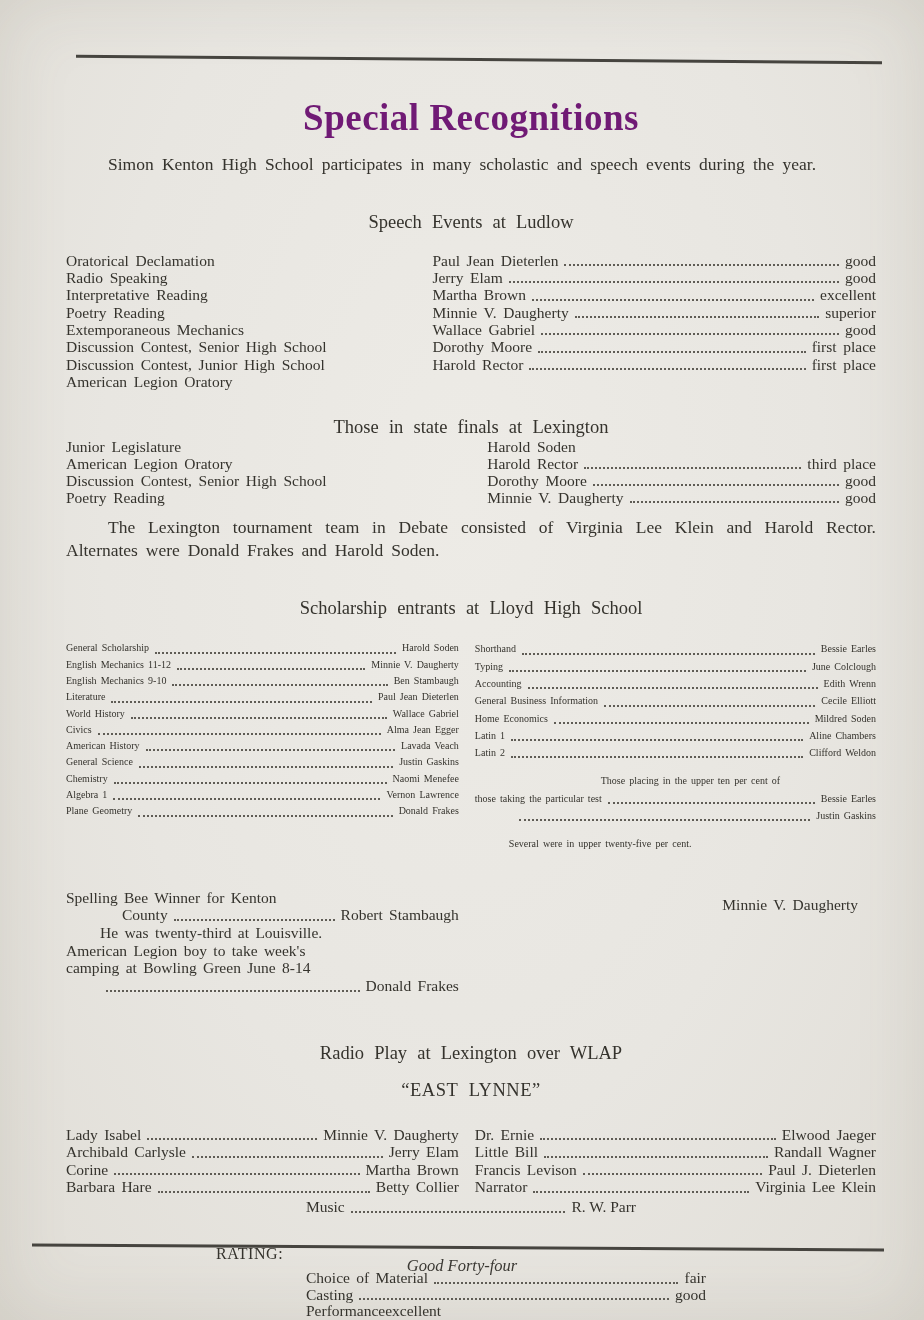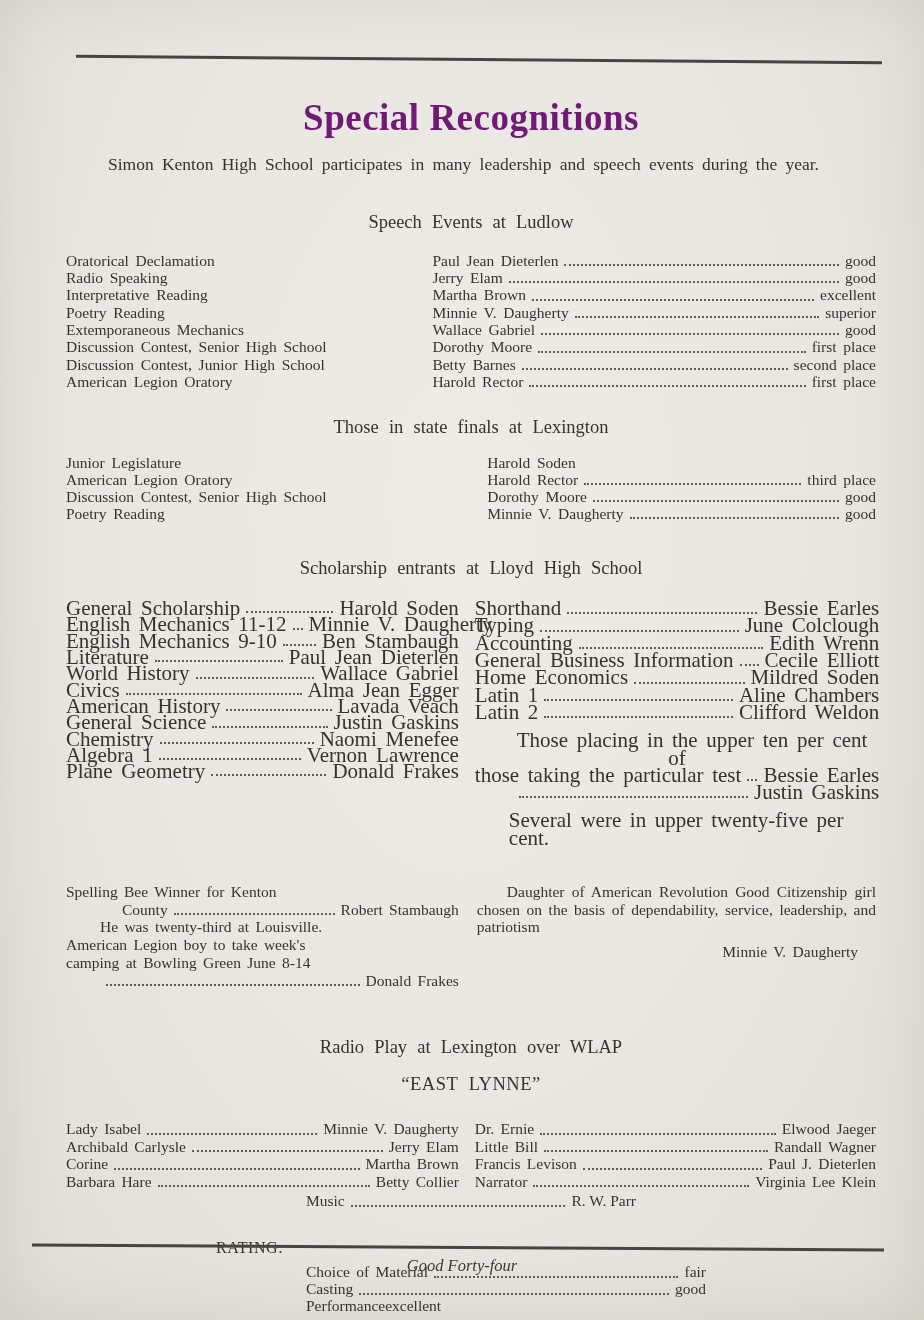--- a/index.html
+++ b/index.html
@@ -35,35 +35,35 @@
   h2.sect {
     font-weight: normal; font-size: 18.5px; text-align: center; word-spacing: 0.3em;
   }
   .h-speech { margin-top: 36px; }
   .h-state  { margin-top: 27px; }
   .h-sch    { margin-top: 36px; }
   .two-col { display: flex; }
   .speech-cols { margin-top: 19px; font-size: 15.5px; line-height: 17.3px; word-spacing: 0.18em; }
   .speech-cols .events { width: 44%; }
   .speech-cols .results { flex: 1; padding-left: 10px; }
-  .state-cols { margin-top: 16px; font-size: 15.5px; line-height: 17px; word-spacing: 0.18em; justify-content: space-between; }
+  .state-cols { font-size: 15.5px; line-height: 17px; word-spacing: 0.18em; justify-content: space-between; }
   .state-cols .events { width: 52%; }
   .state-cols .results { flex: 1; }
   .leader-row { display: flex; }
   .leader-row .lbl, .leader-row .val { white-space: nowrap; }
   .leader-row .dots {
     flex: 1; min-width: 10px; margin: 0 6px 3px 6px;
     border-bottom: 2px dotted #5f5c55; align-self: flex-end;
   }
   .leader-row.no-dots .dots { border-bottom: none; }
   p.note {
     margin-top: 10px; font-size: 17.5px; line-height: 1.32;
     text-indent: 42px; text-align: justify; word-spacing: 0.2em;
   }
-  .sch-cols { margin-top: 21px; font-size: 21px; word-spacing: 0.16em; }
+  .sch-cols { margin-top: 21px; font-size: 10px; word-spacing: 0.16em; }
   .sch-cols .col-l { width: 48.5%; line-height: 16.3px; }
   .sch-cols .col-r { flex: 1; padding-left: 16px; line-height: 17.3px; }
   .upper-note { margin-top: 11px; text-align: center; }
   .upper-note .ln1 { text-indent: 30px; }
   .cont-row { padding-left: 38px; }
   .upper25 { margin-top: 11px; padding-left: 34px; }
   .awards { display: flex; margin-top: 36px; font-size: 15.5px; line-height: 17.7px; word-spacing: 0.16em; }
   .awards .sp { width: 48.5%; }
   .awards .dar { flex: 1; padding-left: 18px; }
   .ind-56 { padding-left: 56px; }
@@ -91,21 +91,21 @@
 </head>
 <body>
 
 <div class="sheet"></div>
 <div class="top-rule"></div>
 
 <div class="content">
 
   <h1 class="title">Special Recognitions</h1>
 
-  <p class="intro">Simon Kenton High School participates in many leadership and speech events during the year.</p>
+  <p class="intro">Simon Kenton High School participates in many scholastic and speech events during the year.</p>
 
   <h2 class="sect h-speech">Speech Events at Ludlow</h2>
   <div class="two-col speech-cols">
     <div class="events">
       <div>Oratorical Declamation</div>
       <div>Radio Speaking</div>
       <div>Interpretative Reading</div>
       <div>Poetry Reading</div>
       <div>Extemporaneous Mechanics</div>
       <div>Discussion Contest, Senior High School</div>
@@ -137,25 +137,20 @@
           <span class="lbl">Wallace Gabriel</span>
           <span class="dots"></span>
           <span class="val">good</span>
         </div>
       <div class="leader-row">
           <span class="lbl">Dorothy Moore</span>
           <span class="dots"></span>
           <span class="val">first place</span>
         </div>
       <div class="leader-row">
-          <span class="lbl">Betty Barnes</span>
-          <span class="dots"></span>
-          <span class="val">second place</span>
-        </div>
-      <div class="leader-row">
           <span class="lbl">Harold Rector</span>
           <span class="dots"></span>
           <span class="val">first place</span>
         </div>
     </div>
   </div>
 
   <h2 class="sect h-state">Those in state finals at Lexington</h2>
   <div class="two-col state-cols">
     <div class="events">
@@ -181,20 +176,21 @@
           <span class="val">good</span>
         </div>
       <div class="leader-row">
           <span class="lbl">Minnie V. Daugherty</span>
           <span class="dots"></span>
           <span class="val">good</span>
         </div>
     </div>
   </div>
 
+  <p class="note">The Lexington tournament team in Debate consisted of Virginia Lee Klein and Harold Rector.  Alternates were Donald Frakes and Harold Soden.</p>
 
   <h2 class="sect h-sch">Scholarship entrants at Lloyd High School</h2>
   <div class="two-col sch-cols">
     <div class="col-l">
       <div class="leader-row">
           <span class="lbl">General Scholarship</span>
           <span class="dots"></span>
           <span class="val">Harold Soden</span>
         </div>
       <div class="leader-row">
@@ -311,21 +307,20 @@
         </div>
       <div class="ind-34">He was twenty-third at Louisville.</div>
       <div>American Legion boy to take week's</div>
       <div>camping at Bowling Green June 8-14</div>
       <div class="leader-row ind-34">
           <span class="dots"></span>
           <span class="val">Donald Frakes</span>
         </div>
     </div>
     <div class="dar">
-      <p>Daughter of American Revolution Good Citizenship girl chosen on the basis of dependability, service, leadership, and patriotism</p>
       <div class="sig">Minnie V. Daugherty</div>
     </div>
   </div>
 
   <h2 class="sect h-radio">Radio Play at Lexington over WLAP</h2>
   <h2 class="sect h-play">“EAST LYNNE”</h2>
 
   <div class="cast">
     <div class="cl">
       <div class="leader-row">

